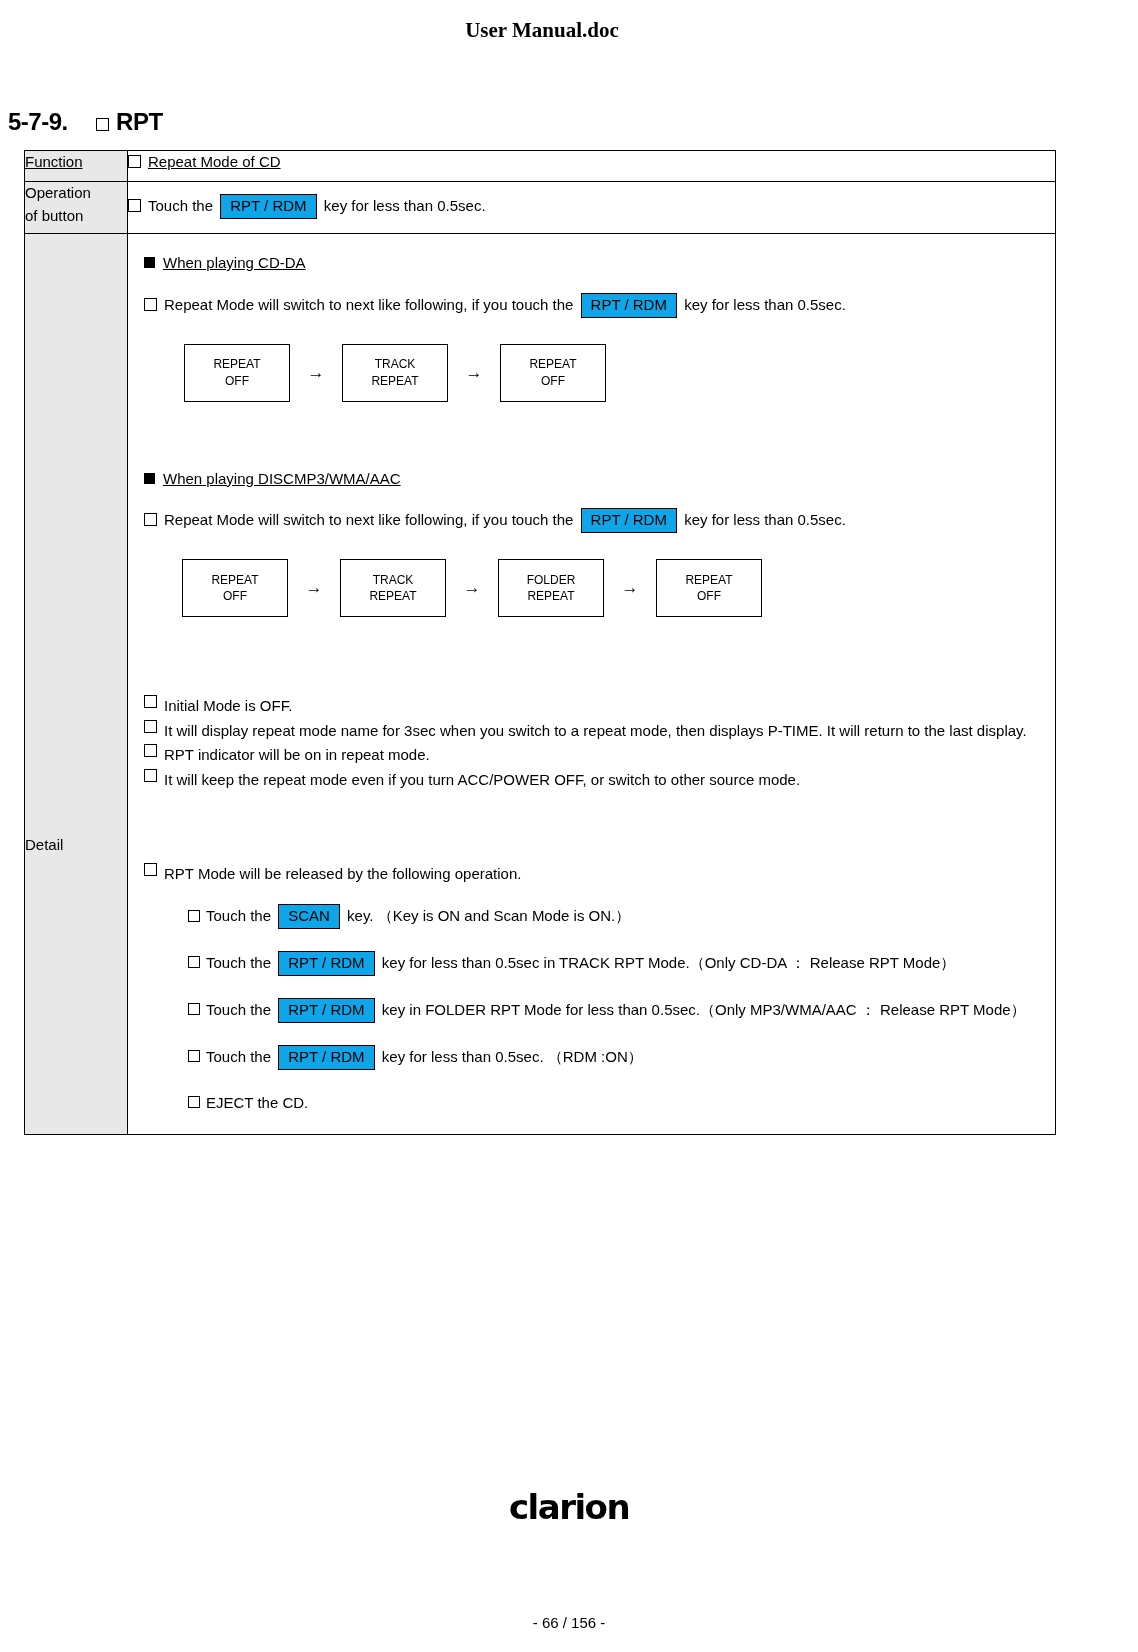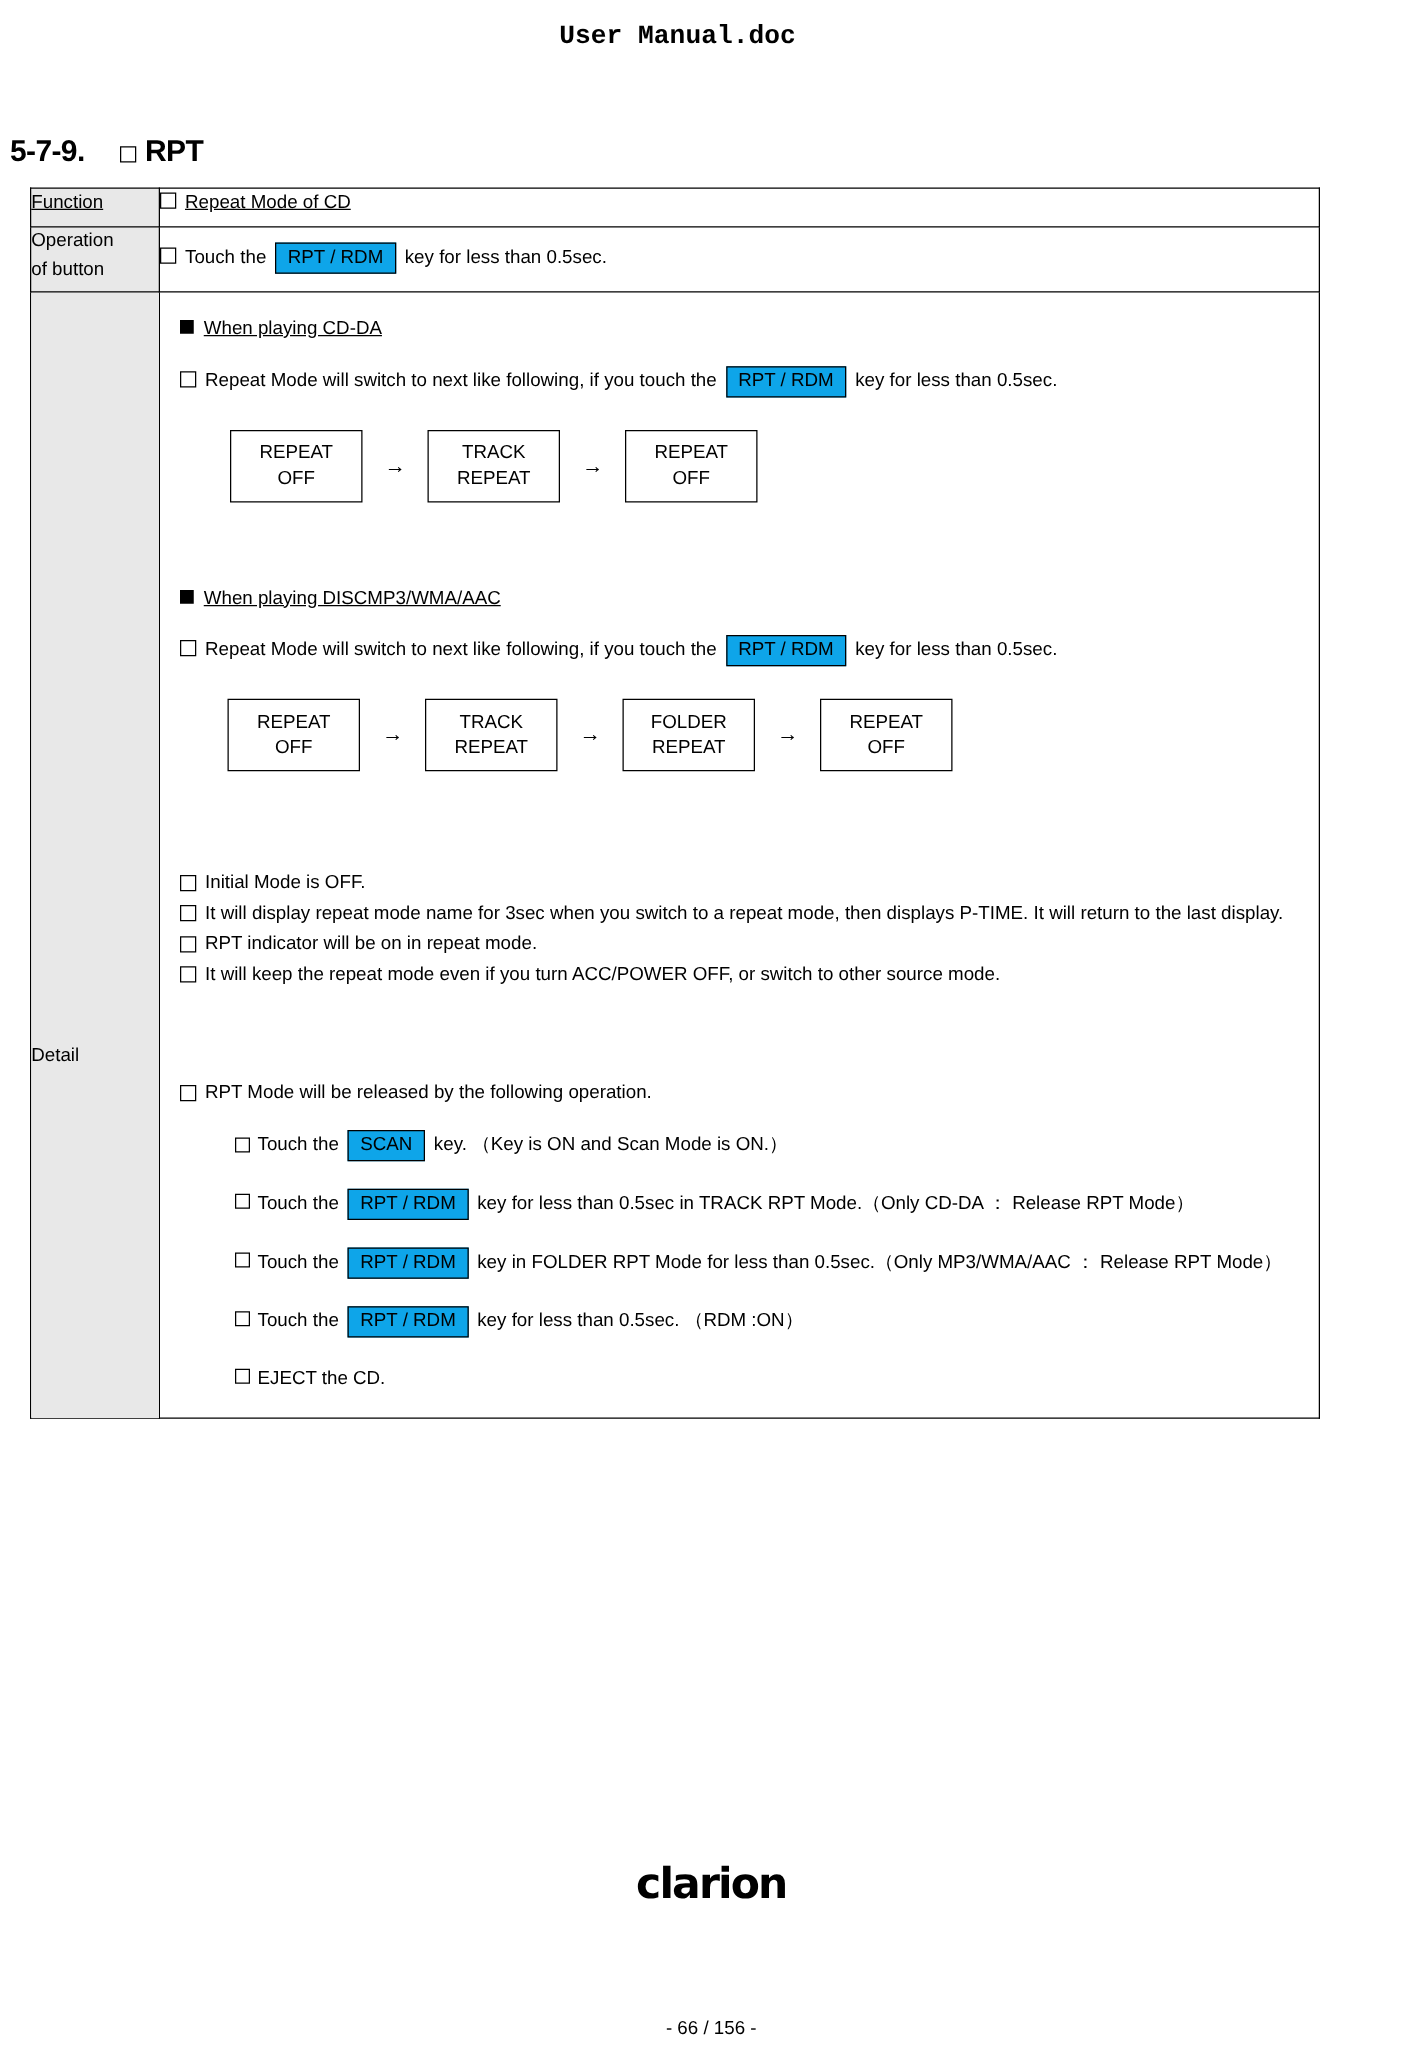--- a/index.html
+++ b/index.html
@@ -20,21 +20,21 @@
     height: 1652px;
   }
   .doc-title {
     position: absolute;
     top: 18px;
     left: 0;
     width: 1084px;
     text-align: center;
     font-size: 21px;
     font-weight: bold;
-    font-family: Liberation Mono, monospace;
+    font-family: Liberation Serif, serif;
   }
   .section-heading {
     position: absolute;
     top: 108px;
     left: 8px;
     font-size: 24px;
     font-weight: bold;
     letter-spacing: -0.5px;
   }
   .cb {
@@ -108,32 +108,32 @@
     margin: 18px 0 0 40px;
   }
   .flowbox {
     border: 1px solid #000;
     width: 104px;
     height: 56px;
     display: flex;
     flex-direction: column;
     align-items: center;
     justify-content: center;
-    font-size: 15px;
+    font-size: 12px;
     line-height: 1.35;
     background: #fff;
   }
   .arrow {
     width: 52px;
     text-align: center;
     font-size: 17px;
   }
   .detail-line {
     display: flex;
-    align-items: center;
+    align-items: flex-start;
     margin-bottom: 2px;
   }
   .detail-line .txt { flex: 1; }
   .sub-item {
     display: flex;
     align-items: baseline;
     margin: 14px 0 0 44px;
     font-size: 15px;
   }
   .sub-item .txt { flex: 1; }

